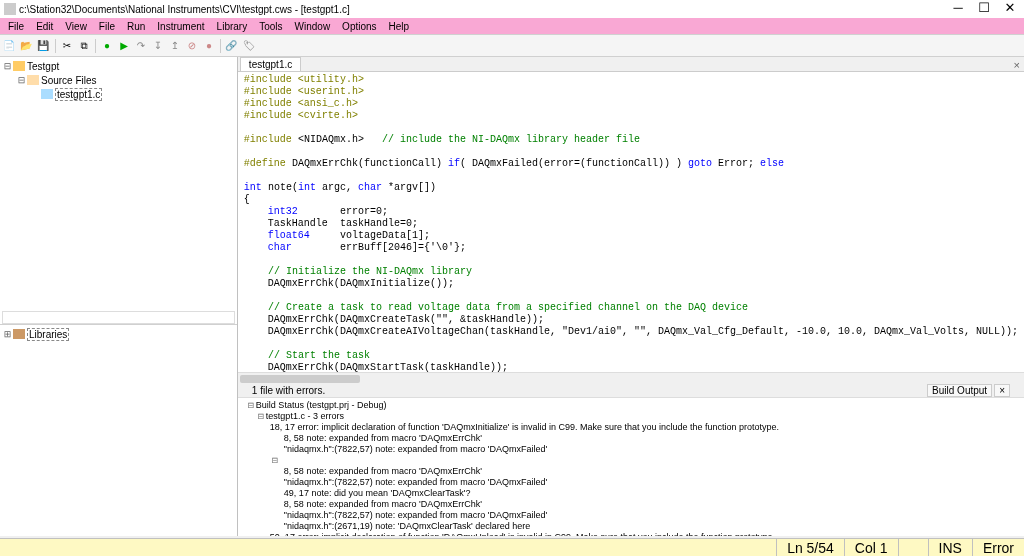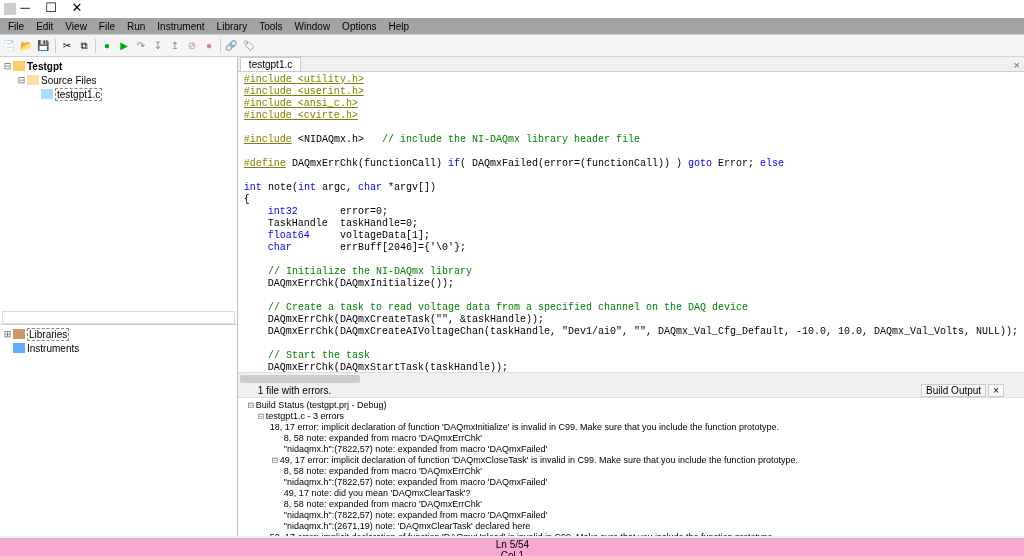--- a/index.html
+++ b/index.html
@@ -2,21 +2,21 @@
 <html><head>
 <meta charset="utf-8">
 <style>
 * { margin: 0; padding: 0; box-sizing: border-box; }
 body { font-family: Tahoma, Geneva, sans-serif; font-size: 11px; background: #f0f0f0; width: 1024px; height: 556px; overflow: hidden; position: relative; }
 .titlebar { height: 18px; background: #fff; display: flex; align-items: center; padding: 0 4px; }
 .title-icon { width: 12px; height: 12px; background: #ccc; margin-right: 3px; }
 .title-text { font-size: 10px; flex: 1; }
 .win-controls { display: flex; gap: 14px; align-items: center; padding-right: 4px; }
 .win-btn { width: 12px; height: 12px; text-align: center; line-height: 10px; font-size: 13px; cursor: pointer; }
-.menubar { height: 17px; background: #a3a3a3; display: flex; align-items: center; padding: 0 2px; border-bottom: 1px solid #d0d0d0; }
+.menubar { height: 17px; background: #f9a8d4; display: flex; align-items: center; padding: 0 2px; border-bottom: 1px solid #d0d0d0; }
 .menu-item { padding: 1px 6px; font-size: 10px; cursor: pointer; }
 .toolbar { height: 22px; background: #f5f5f5; display: flex; align-items: center; padding: 0 2px; border-bottom: 1px solid #d0d0d0; gap: 1px; }
 .tool-btn { width: 16px; height: 16px; display: flex; align-items: center; justify-content: center; font-size: 10px; cursor: pointer; border: 1px solid transparent; }
 .tool-sep { width: 1px; height: 14px; background: #ccc; margin: 0 2px; }
 .main-area { display: flex; height: 479px; }
 .left-panel { width: 250px; background: #fff; border-right: 1px solid #c0c0c0; display: flex; flex-direction: column; }
 .tree-pane { flex: 0 0 254px; overflow: auto; font-size: 10px; padding: 2px; }
 .tree-node { display: flex; align-items: center; height: 14px; cursor: pointer; }
 .tree-toggle { width: 11px; text-align: center; font-size: 9px; color: #666; }
 .tree-icon { width: 12px; height: 10px; margin-right: 2px; display: inline-block; }
@@ -26,45 +26,46 @@
 .find-label { font-size: 10px; padding: 2px 2px 0 2px; background: #f0f0f0; border-top: 1px solid #d0d0d0; }
 .find-pane { height: 13px; border: 1px solid #ddd; margin: 0 2px; background: #fff; }
 .lib-pane { flex: 1; padding: 2px; font-size: 10px; background: #fff; border-top: 1px solid #d0d0d0; }
 .lib-node { display: flex; align-items: center; height: 14px; }
 .right-panel { flex: 1; display: flex; flex-direction: column; background: #fff; }
 .editor-tab-bar { height: 15px; background: #f0f0f0; border-bottom: 1px solid #ccc; display: flex; align-items: flex-end; padding-left: 2px; }
 .editor-tab { height: 14px; padding: 0 8px; font-size: 10px; background: #e8e8e8; border: 1px solid #ccc; border-bottom: none; cursor: pointer; display: flex; align-items: center; }
 .editor-tab.active { background: #fff; }
 .tab-close { margin-left: auto; padding: 0 4px; font-size: 11px; cursor: pointer; color: #666; }
 .code-area { flex: 1; overflow: auto; background: #fff; font-family: 'Courier New', monospace; font-size: 10px; line-height: 12px; padding: 2px 6px; white-space: pre; color: #000; }
-.kw-pp { color: #808000; text-decoration: underline; }
+.kw-pp { color: #808000; }
 .kw-type { color: #0000ff; }
 .kw-comment { color: #008000; }
 .kw-goto { color: #0000ff; }
-.output-header { height: 14px; display: flex; align-items: center; font-size: 10px; padding: 0 20px; background: #f0f0f0; border-bottom: 1px solid #ddd; }
+.output-header { height: 14px; display: flex; align-items: center; font-size: 10px; padding: 0 14px; background: #f0f0f0; border-bottom: 1px solid #ddd; }
 .output-title { flex: 1; }
 .output-btn { padding: 0 4px; border: 1px solid #ccc; background: #f8f8f8; font-size: 10px; cursor: pointer; margin-left: 2px; }
 .output-body { flex: 0 0 138px; overflow: auto; font-size: 9px; line-height: 11px; background: #fff; padding: 2px 4px; font-family: Tahoma, sans-serif; }
 .out-line { white-space: nowrap; display: flex; align-items: center; }
 .out-toggle { width: 10px; text-align: center; color: #666; font-size: 8px; }
 .out-indent1 { padding-left: 14px; }
 .out-indent2 { padding-left: 28px; }
 .out-indent3 { padding-left: 42px; align-items: center; }
 .out-indent0 { padding-left: 4px; }
-.statusbar { height: 18px; position: absolute; bottom: 0; left: 0; right: 0; background: #f9a8d4; border-top: 1px solid #c0c0c0; display: flex; align-items: center; font-size: 10px; flex-direction: column; }
+.statusbar { height: 18px; position: absolute; bottom: 0; left: 0; right: 0; background: #fef9c3; border-top: 1px solid #c0c0c0; display: flex; align-items: center; font-size: 14px; }
 .status-spacer { flex: 1; }
 .status-cell { padding: 0 10px; border-left: 1px solid #c0c0c0; height: 100%; display: flex; align-items: center; }
 .hscroll { height: 12px; background: #f0f0f0; border-top: 1px solid #ddd; position: relative; }
 .hscroll::before { content: ''; position: absolute; left: 2px; top: 2px; width: 120px; height: 8px; background: #ccc; border-radius: 2px; }
 </style>
 </head>
 <body>
 
 <div class="titlebar">
   <span class="title-icon"></span>
+  <span class="title-text">c:\Station32\Documents\National Instruments\CVI\testgpt.cws - [testgpt1.c]</span>
   <div class="win-controls">
     <span class="win-btn">─</span>
     <span class="win-btn">☐</span>
     <span class="win-btn">✕</span>
   </div>
 </div>
 
 <div class="menubar">
   <span class="menu-item">File</span>
   <span class="menu-item">Edit</span>
@@ -98,21 +99,21 @@
   <span class="tool-btn" style="color:#888;">🔗</span>
   <span class="tool-btn" style="color:#888;">🏷</span>
 </div>
 
 <div class="main-area">
   <div class="left-panel">
     <div class="tree-pane">
       <div class="tree-node">
         <span class="tree-toggle">⊟</span>
         <span class="tree-icon" style="background:#fc6;"></span>
-        <span class="tree-label" style="font-weight:bold;">Testgpt</span>
+        <span class="tree-label" style="font-weight:normal;">Testgpt</span>
       </div>
       <div class="tree-children">
         <div class="tree-node">
           <span class="tree-toggle">⊟</span>
           <span class="tree-icon" style="background:#fda;"></span>
           <span class="tree-label">Source Files</span>
         </div>
         <div class="tree-children">
           <div class="tree-node">
             <span class="tree-toggle"></span>
@@ -122,25 +123,20 @@
         </div>
       </div>
     </div>
     <div class="find-pane"></div>
     <div class="lib-pane">
       <div class="lib-node">
         <span class="tree-toggle">⊞</span>
         <span class="tree-icon" style="background:#c96;"></span>
         <span style="border:1px dashed #888;padding:0 1px;">Libraries</span>
       </div>
-      <div class="lib-node">
-        <span class="tree-toggle"></span>
-        <span class="tree-icon" style="background:#6af;"></span>
-        <span>Instruments</span>
-      </div>
     </div>
   </div>
 
   <div class="right-panel">
     <div class="editor-tab-bar">
       <div class="editor-tab active">
         <span>testgpt1.c</span>
       </div>
       <span class="tab-close">×</span>
     </div>
@@ -210,21 +206,20 @@
           <span>18, 17    error: implicit declaration of function 'DAQmxInitialize' is invalid in C99. Make sure that you include the function prototype.</span>
         </div>
       <div class="out-line out-indent3">
           <span>8, 58    note: expanded from macro 'DAQmxErrChk'</span>
         </div>
       <div class="out-line out-indent3">
           <span>"nidaqmx.h":(7822,57)    note: expanded from macro 'DAQmxFailed'</span>
         </div>
       <div class="out-line out-indent2">
           <span class="out-toggle">⊟</span>
-          <span>49, 17    error: implicit declaration of function 'DAQmxCloseTask' is invalid in C99. Make sure that you include the function prototype.</span>
         </div>
       <div class="out-line out-indent3">
           <span>8, 58    note: expanded from macro 'DAQmxErrChk'</span>
         </div>
       <div class="out-line out-indent3">
           <span>"nidaqmx.h":(7822,57)    note: expanded from macro 'DAQmxFailed'</span>
         </div>
       <div class="out-line out-indent3">
           <span>49, 17    note: did you mean 'DAQmxClearTask'?</span>
         </div>
@@ -244,14 +239,14 @@
     </div>
   </div>
 </div>
 
 <div class="statusbar">
   <span class="status-spacer"></span>
   <span class="status-cell">Ln 5/54</span>
   <span class="status-cell">Col 1</span>
   <span class="status-cell" style="width:30px;"></span>
   <span class="status-cell">INS</span>
-  <span class="status-cell">Debug</span>
+  <span class="status-cell">Error</span>
 </div>
 
 </body></html>

